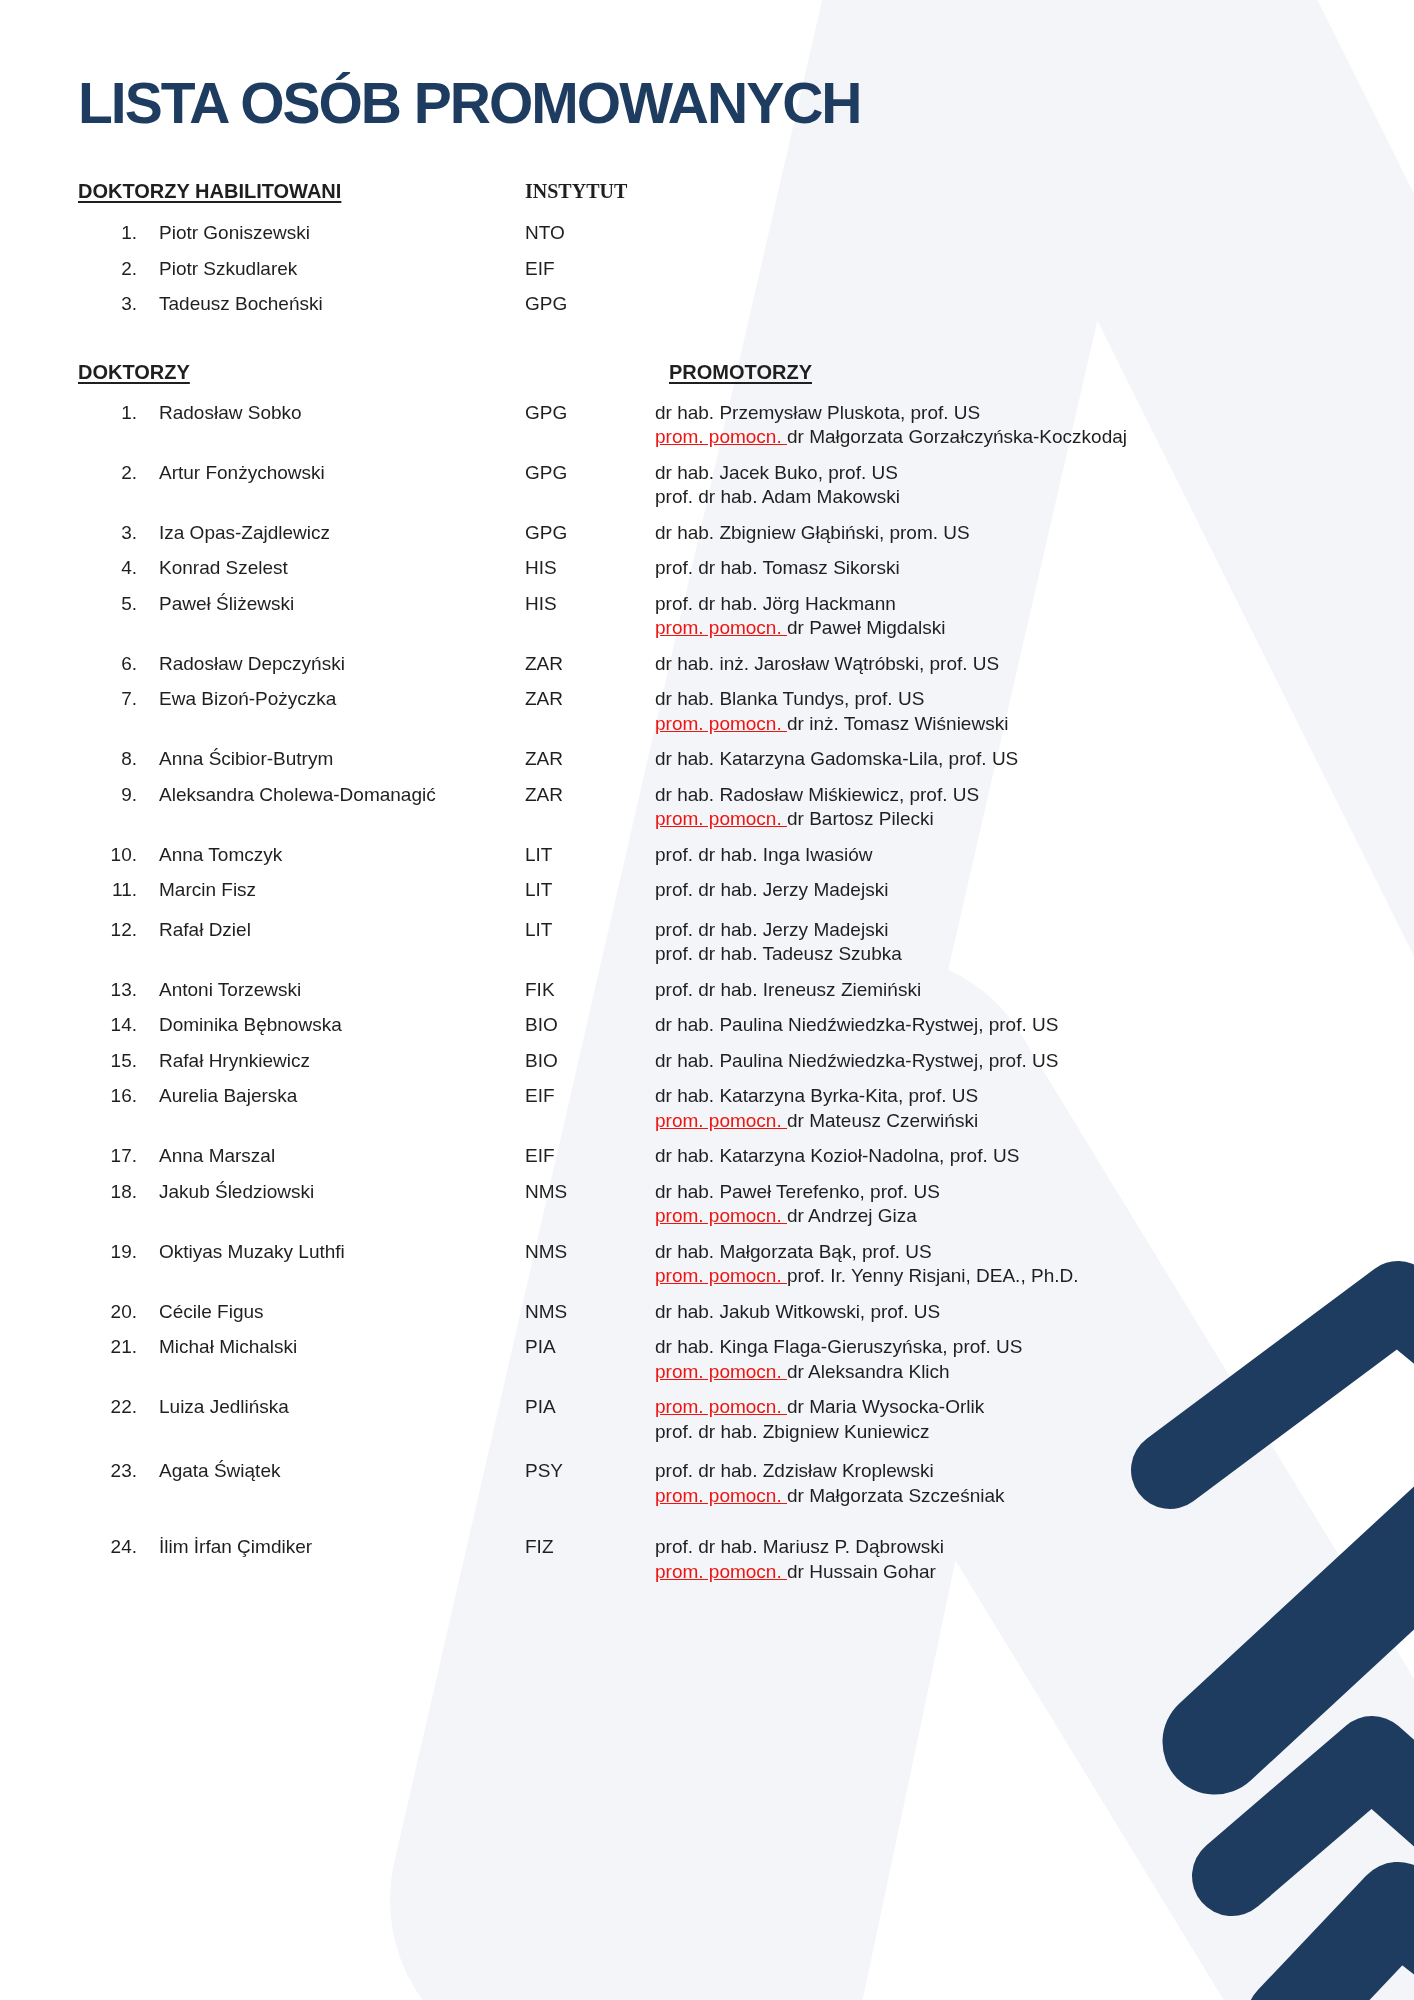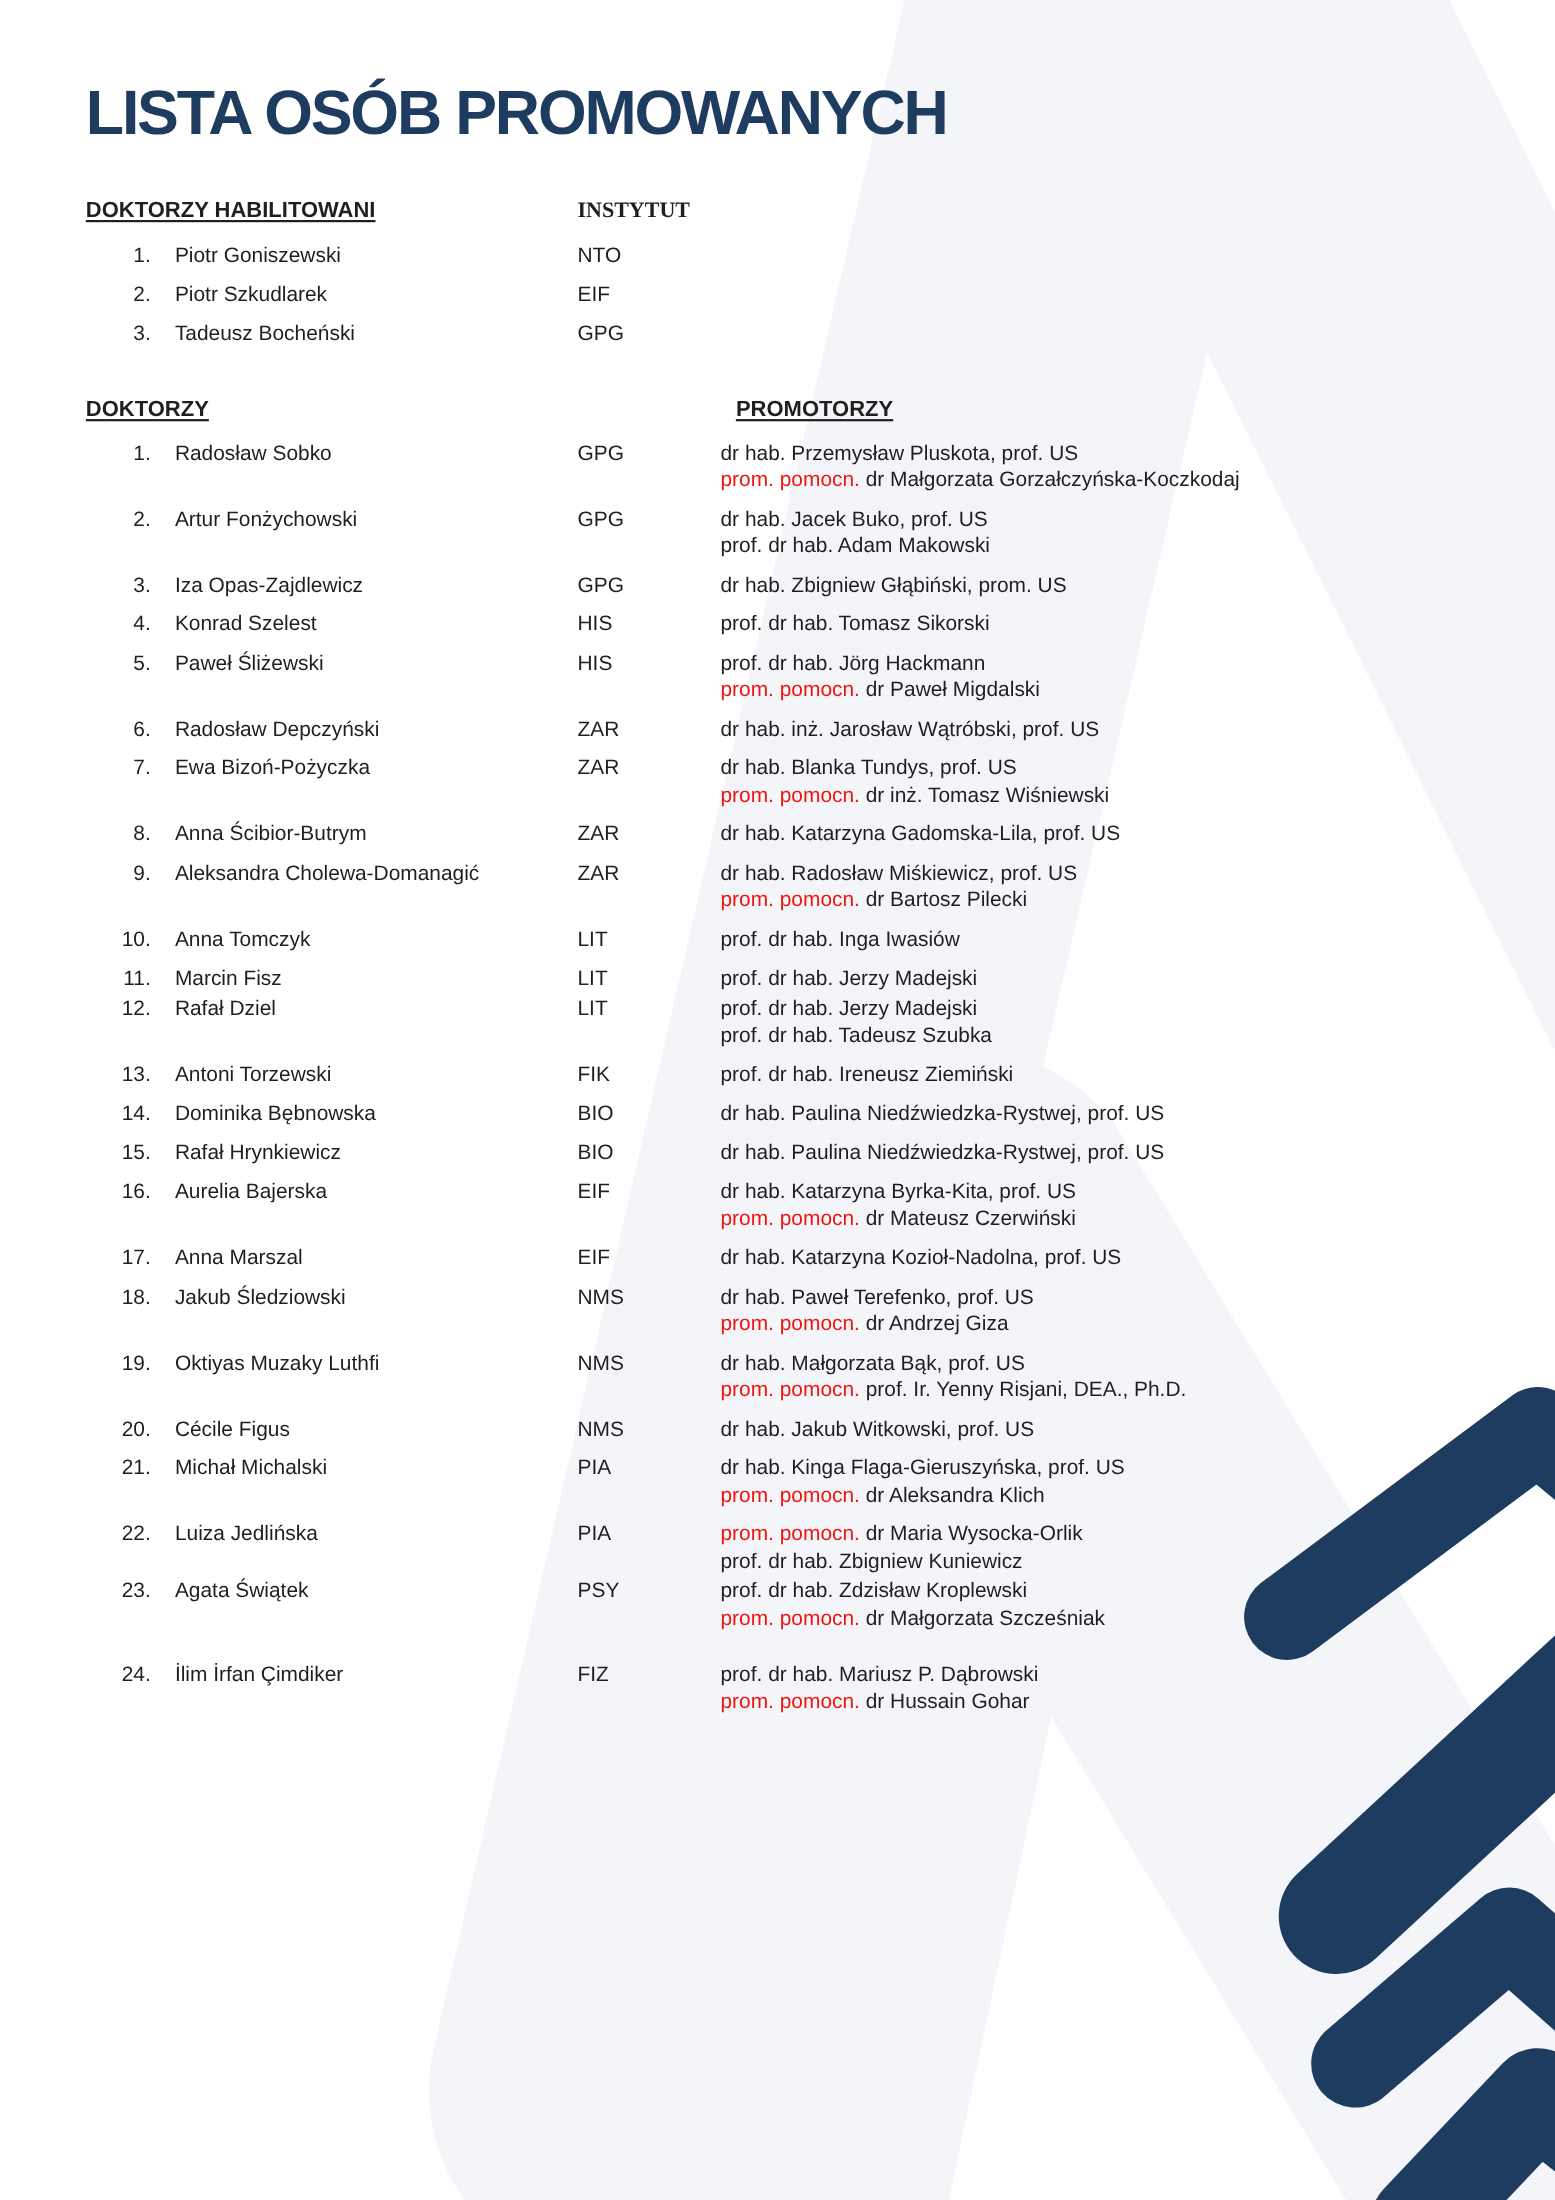--- a/index.html
+++ b/index.html
@@ -47,25 +47,25 @@
   .hdr-right.at-promoter{left:591px;text-decoration:underline;text-underline-offset:3px;}
   .hab-header{margin-top:46px;margin-bottom:15px;}
   .dok-header{margin-top:44px;margin-bottom:14px;}
   .entry{
     display:grid;
     grid-template-columns:70px 377px 130px auto;
     font-size:19px;
     line-height:24.5px;
     margin-top:11px;
   }
-  .entry.tight{margin-top:3px;}
+  .entry.tight{margin-top:15px;}
   .entry.wide{margin-top:27px;}
   .col-num{text-align:right;padding-right:11px;}
   .col-name{padding-left:11px;}
-  .red{color:var(--red);}
+  .red{color:var(--red);text-decoration:underline;}
 </style>
 </head>
 <body>
 
 <div class="page">
 
   <svg class="bg" viewBox="0 0 1414 2000" aria-hidden="true">
 
     <polyline points="560,1900 1038,-180 1800,1350" fill="none" stroke="var(--gray)" stroke-width="340" stroke-linecap="round" stroke-linejoin="round"></polyline>
 

